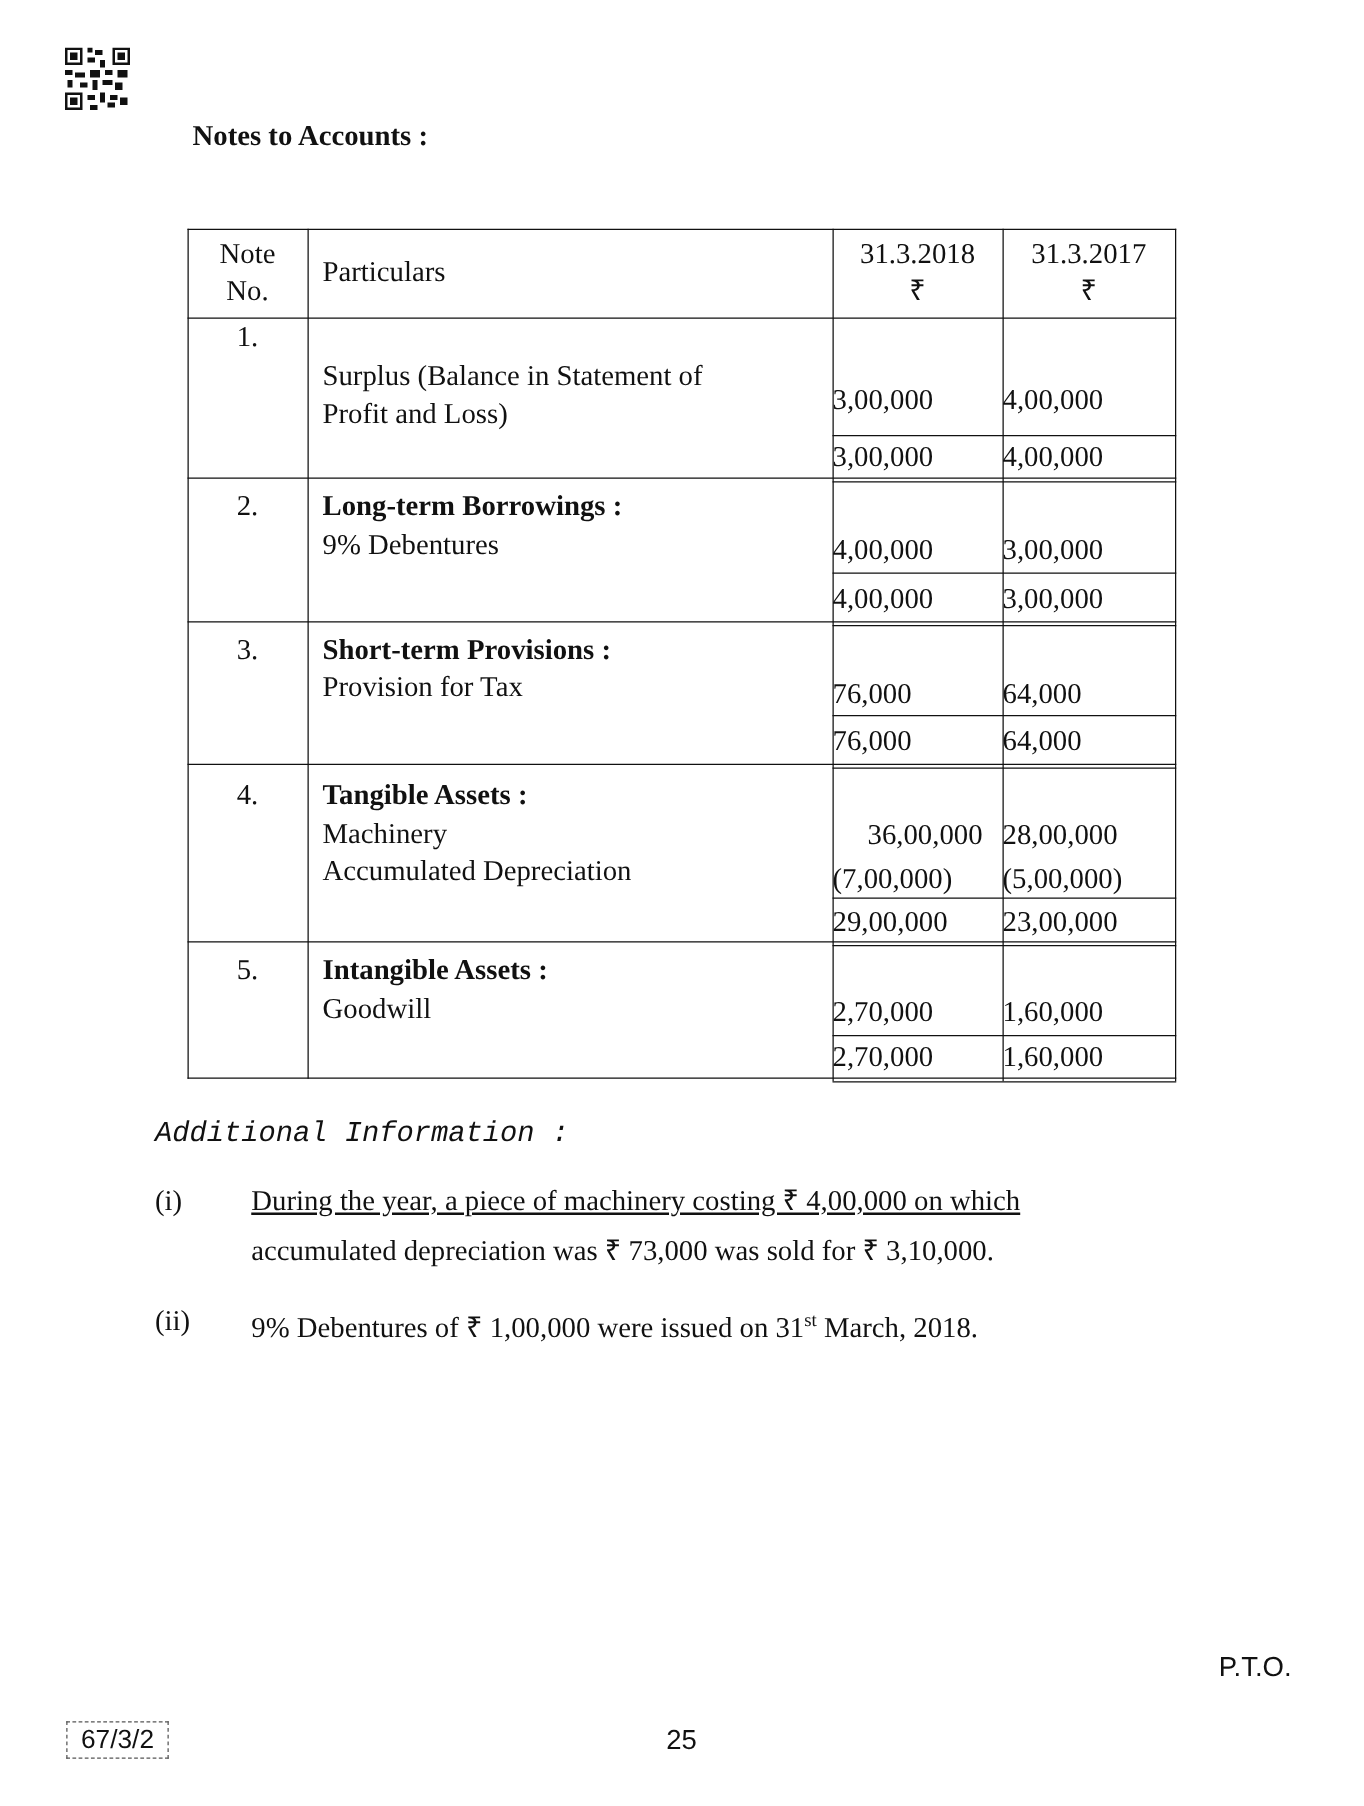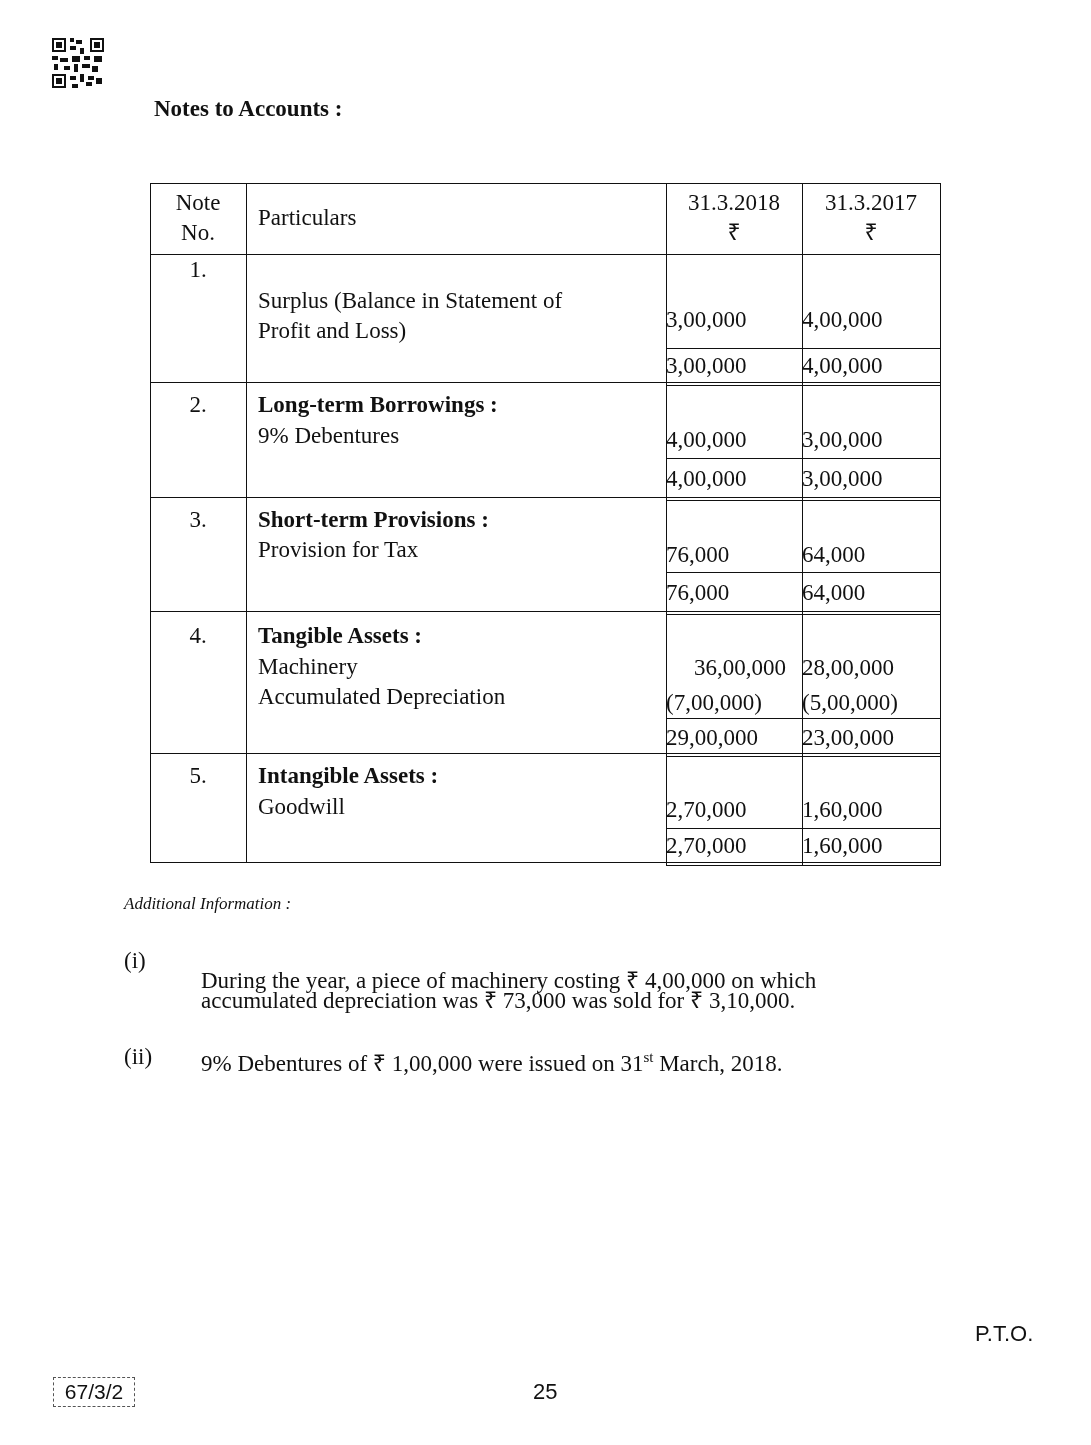--- a/index.html
+++ b/index.html
@@ -9,21 +9,21 @@
   .qr { left: 52px; top: 38px; width: 52px; height: 50px; }
   .title { left: 154px; top: 96px; font-size: 23px; font-weight: bold; font-family: "Liberation Serif", serif; }
 
   
   .tbl { left: 150px; top: 183px; width: 791px; }
   .line { position: absolute; background: #111; }
   .cell-text { position: absolute; font-family: "Liberation Serif", serif; font-size: 23px; line-height: 30px; white-space: nowrap; }
   .num { text-align: left; }
   .bold { font-weight: bold; }
 
-  .addl { left: 124px; top: 894px; font-size: 17px; font-style: italic; font-family: Liberation Serif, serif; }
+  .addl { left: 124px; top: 894px; font-size: 23px; font-style: italic; font-family: Liberation Mono, monospace; }
   .para { font-size: 23px; font-family: "Liberation Serif", serif; line-height: 40px; white-space: nowrap; }
   sup { font-size: 15px; }
 
   .footer-code { left: 53px; top: 1377px; width: 80px; height: 28px; border: 1px dashed #555;
                  font-family: "Liberation Sans", sans-serif; font-size: 21px; text-align: center; line-height: 28px; }
   .page-num { left: 533px; top: 1379px; font-family: "Liberation Sans", sans-serif; font-size: 22px; }
   .pto { left: 975px; top: 1321px; font-family: "Liberation Sans", sans-serif; font-size: 22px; }
 </style>
 </head>
 <body>
@@ -147,21 +147,21 @@
   <div class="cell-text" style="left:108px;top:609px;">Goodwill</div>
   <div class="cell-text num" style="left:516px;top:612px;width:126px;">2,70,000</div>
   <div class="cell-text num" style="left:652px;top:612px;width:128px;">1,60,000</div>
   <div class="cell-text num" style="left:516px;top:648px;width:126px;">2,70,000</div>
   <div class="cell-text num" style="left:652px;top:648px;width:128px;">1,60,000</div>
 </div>
 
 <div class="abs addl">Additional Information :</div>
 
 <div class="abs para" style="left:124px;top:941px;">(i)</div>
-<div class="abs para" style="left:201px;top:961px;">During the year, a piece of machinery costing ₹ 4,00,000 on which</div>
+<div class="abs para" style="left:201px;top:941px;text-decoration:underline;">During the year, a piece of machinery costing ₹ 4,00,000 on which</div>
 <div class="abs para" style="left:201px;top:981px;">accumulated depreciation was ₹ 73,000 was sold for ₹ 3,10,000.</div>
 
 <div class="abs para" style="left:124px;top:1037px;">(ii)</div>
 <div class="abs para" style="left:201px;top:1037px;">
   <span>9% Debentures of ₹ 1,00,000 were issued on 31</span><sup>st</sup><span> March, 2018.</span>
 </div>
 
 <div class="abs footer-code">67/3/2</div>
 <div class="abs page-num">25</div>
 <div class="abs pto">P.T.O.</div>

